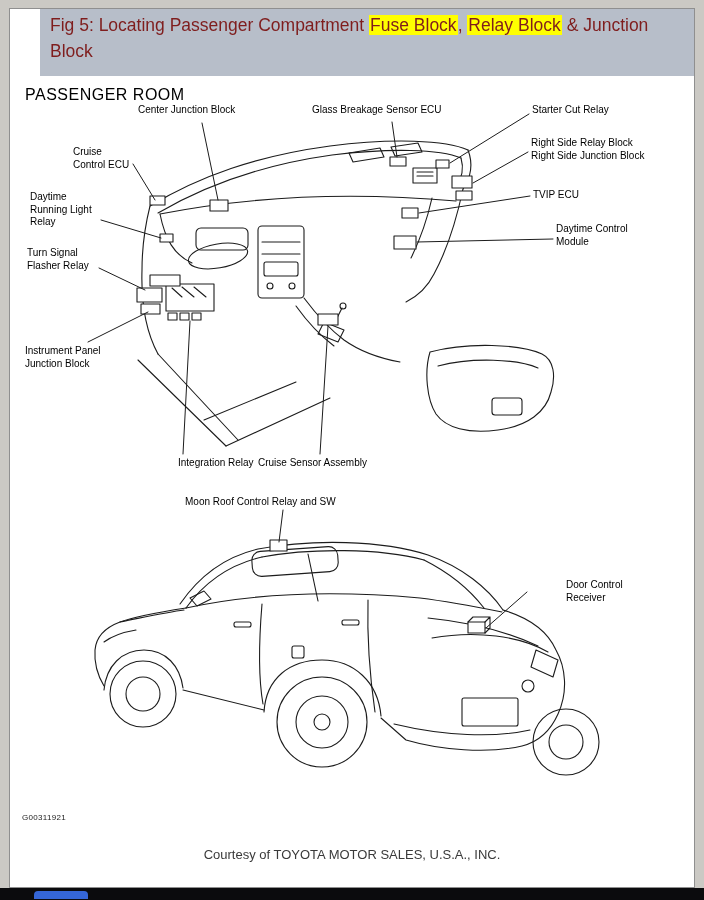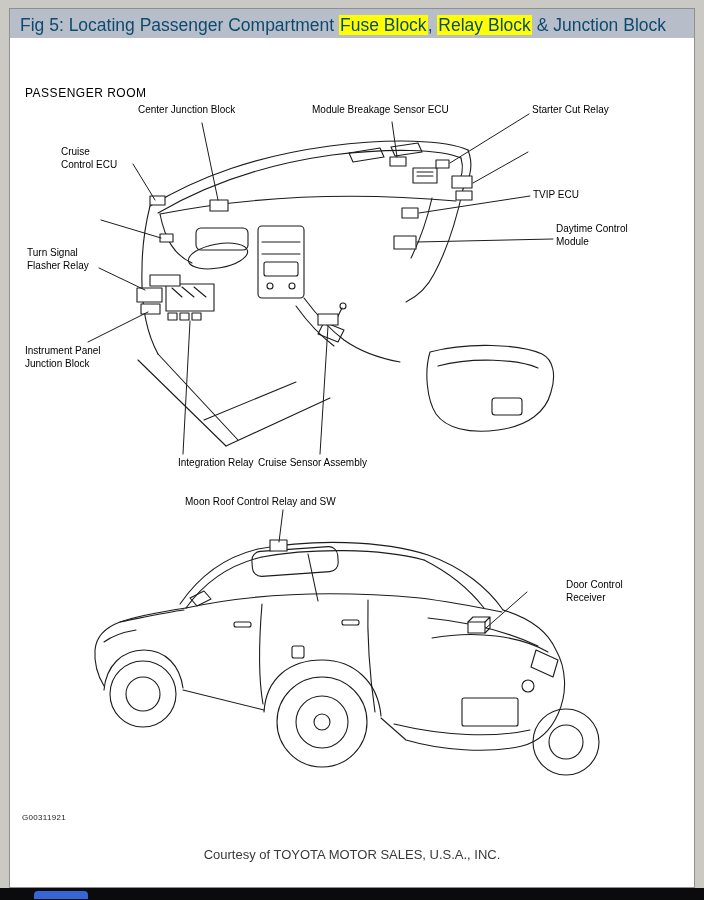--- a/index.html
+++ b/index.html
@@ -10,42 +10,43 @@
     --taskbar-bg:#0b0b0d;
     --taskbar-accent:#3566d6;
     --ink:#1c1c1c;
   }
   *{box-sizing:border-box;margin:0;padding:0;}
   body{margin:0;background:#888;font-family:"Liberation Sans",sans-serif;}
   .screen{position:relative;width:704px;height:900px;overflow:hidden;background:var(--chrome-bg);}
   .page{position:absolute;left:9px;right:9px;top:8px;bottom:12px;background:var(--page-bg);border:1px solid #8f8f8f;}
   .fig-header{
     background:var(--header-bg);
-    color:#0c4a6e;
+    color:#7f1d1d;
     font-size:17.5px;
     line-height:26px;
-    padding:3px 10px 0 10px;
+    padding:3px 10px 12px 10px;
     font-family:"Liberation Sans",sans-serif;
+    margin-left:30px;
   }
   .fig-header .hl{background:var(--highlight);padding:0 1px;}
   .sketch{position:absolute;left:0;top:0;pointer-events:none;}
   .ln path,.ln line,.ln rect,.ln circle,.ln ellipse{
     fill:none;stroke:var(--ink);stroke-width:1.1;stroke-linecap:round;stroke-linejoin:round;
   }
   .ln .cmp{fill:#fff;}
   .ln.leaders line{stroke-width:1;}
   .callout{
     position:absolute;
     font-size:10px;line-height:12.5px;
     color:#000;white-space:pre-line;
     font-family:Liberation Sans, sans-serif;
   }
   .room-label{
     position:absolute;left:25px;top:86px;
-    font-size:12px;letter-spacing:.5px;color:#000;
+    font-size:16px;letter-spacing:.5px;color:#000;
   }
   .fig-code{
     position:absolute;left:22px;top:813px;
     font-size:8px;color:#222;letter-spacing:.3px;
   }
   .courtesy{
     position:absolute;left:0;right:0;top:847px;
     text-align:center;font-size:13px;color:#3a3a3a;
   }
   .taskbar{
@@ -201,24 +202,29 @@
       <line x1="183" y1="454" x2="190" y2="321"></line>
       <line x1="320" y1="454" x2="328" y2="326"></line>
       <line x1="283" y1="510" x2="279" y2="542"></line>
       <line x1="527" y1="592" x2="486" y2="628"></line>
     </g>
   </svg>
 
   <div class="room-label">PASSENGER ROOM</div>
 
   <div class="callout" style="left:138px;top:104px;">Center Junction Block</div>
-  <div class="callout" style="left:312px;top:104px;">Module Breakage Sensor ECU</div>
+  <div class="callout" style="left:312px;top:104px;">Glass Breakage Sensor ECU</div>
   <div class="callout" style="left:532px;top:104px;">Starter Cut Relay</div>
-  <div class="callout" style="left:61px;top:146px;">Cruise
+  <div class="callout" style="left:531px;top:137px;">Right Side Relay Block
+Right Side Junction Block</div>
+  <div class="callout" style="left:73px;top:146px;">Cruise
 Control ECU</div>
+  <div class="callout" style="left:30px;top:191px;">Daytime
+Running Light
+Relay</div>
   <div class="callout" style="left:533px;top:189px;">TVIP ECU</div>
   <div class="callout" style="left:556px;top:223px;">Daytime Control
 Module</div>
   <div class="callout" style="left:27px;top:247px;">Turn Signal
 Flasher Relay</div>
   <div class="callout" style="left:25px;top:345px;">Instrument Panel
 Junction Block</div>
   <div class="callout" style="left:137px;top:457px;margin-left:41px;">Integration Relay</div>
   <div class="callout" style="left:258px;top:457px;">Cruise Sensor Assembly</div>
   <div class="callout" style="left:185px;top:496px;">Moon Roof Control Relay and SW</div>

